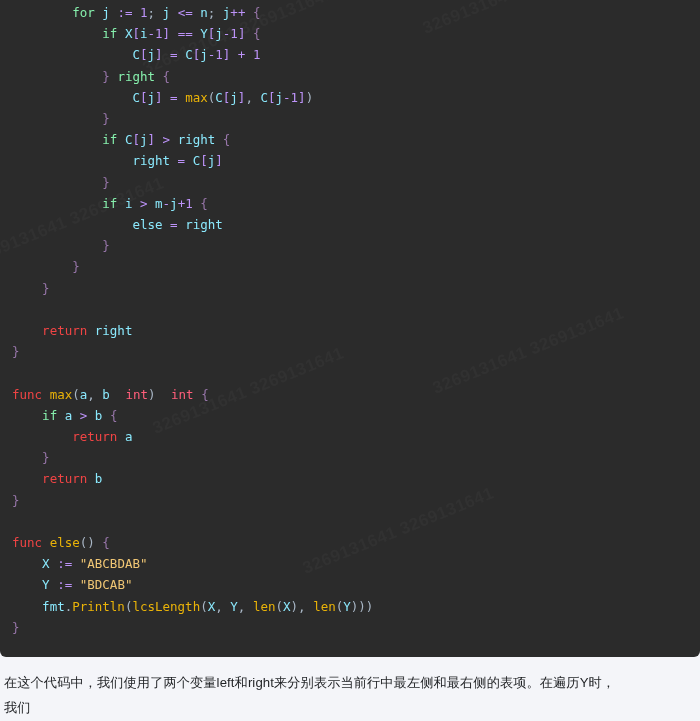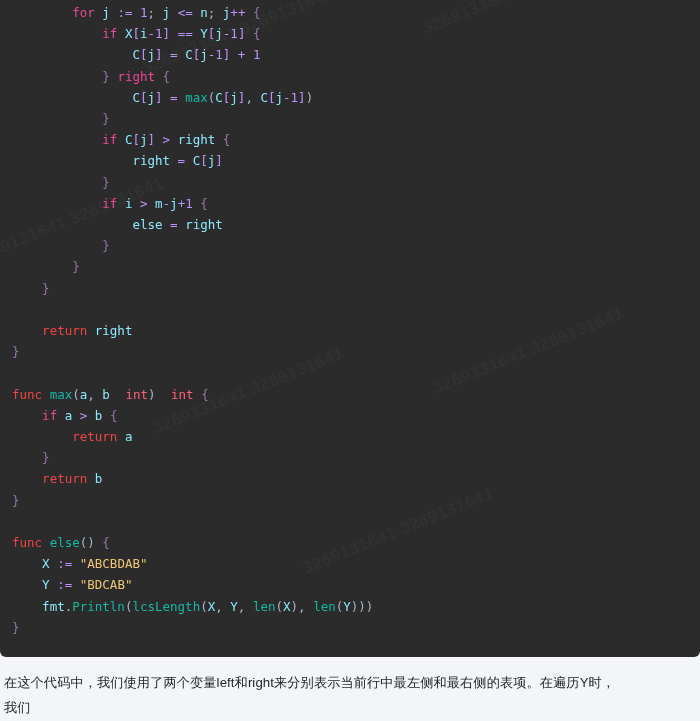--- a/index.html
+++ b/index.html
@@ -66,24 +66,24 @@
     font-family: "DejaVu Sans Mono", "Liberation Mono", monospace;
     font-size: 12.5px;
     line-height: 21.2px;
     color: #a9b7c6;
     white-space: pre;
     tab-size: 4;
   }
 
   
   .kw   { color: #ef4444; }   
-  .kw2  { color: #ec4899; margin-top: 20px; }   
+  .kw2  { color: #86efac; margin-top: 20px; }   
   .typ  { color: #ff5e7a; margin-left: 8px; }   
   .id   { color: #8be9fd; }   
-  .fn   { color: #14b8a6; }   
+  .fn   { color: #eab308; }   
   .op   { color: #bd93f9; }   
   .num  { color: #bd93f9; }
   .str  { color: #f0c674; }   
   .pn   { color: #a9b7c6; }   
   .br   { color: #9876aa; }
 
   
   .prose {
     position: absolute;
     left: 0;

